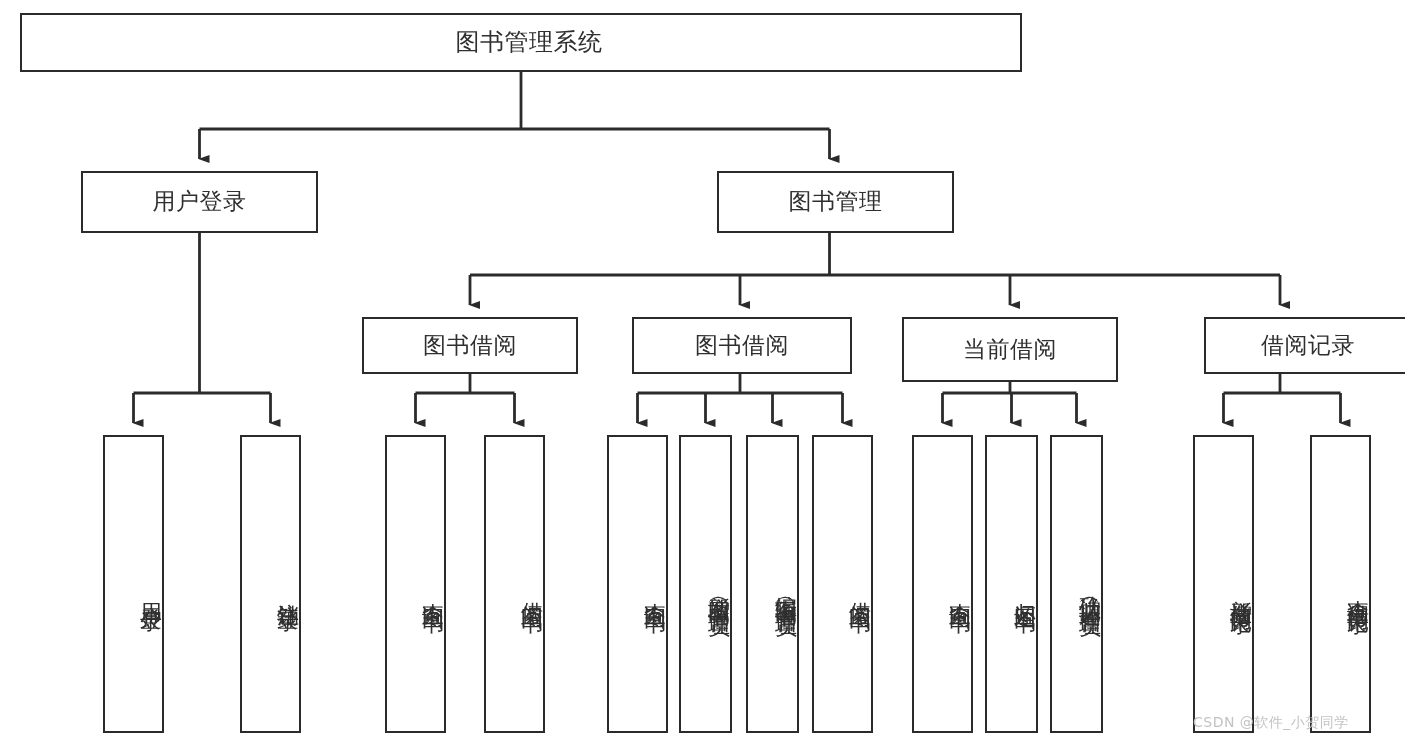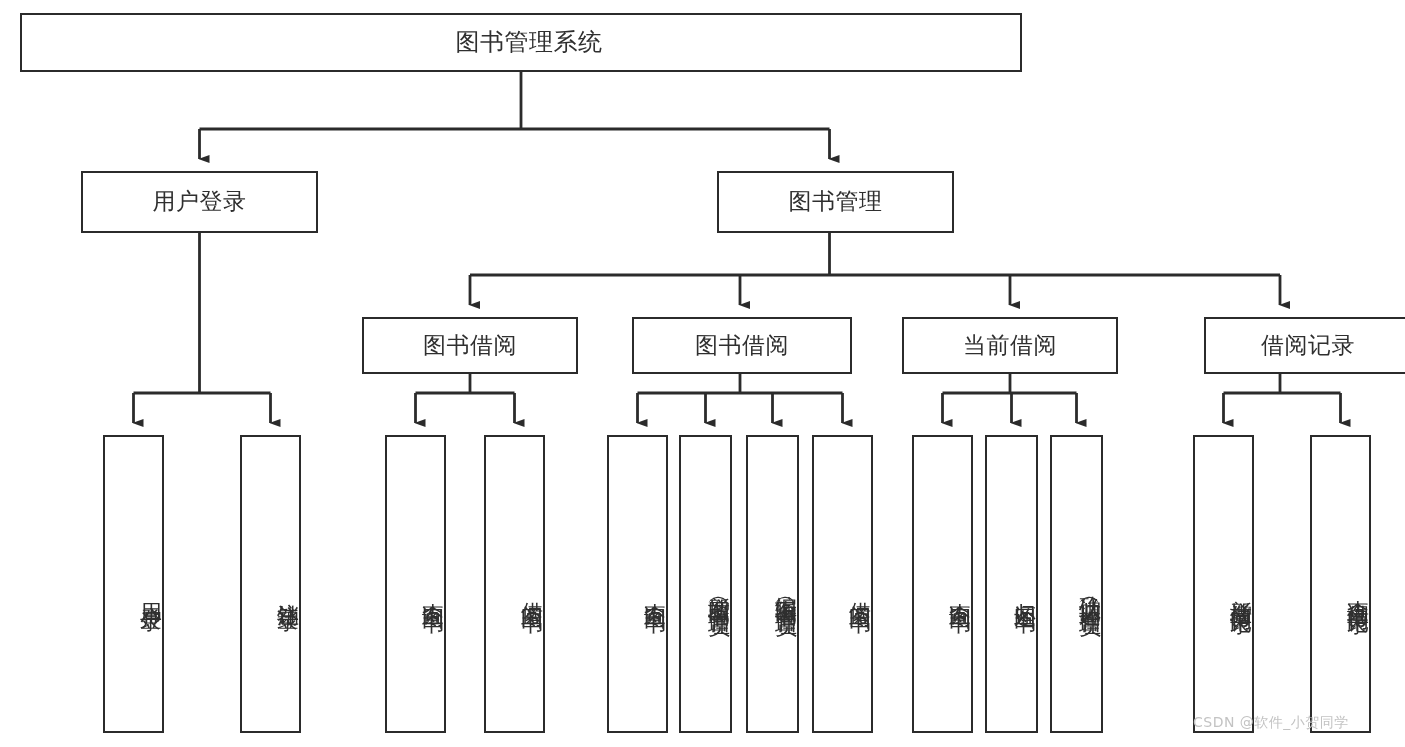--- a/index.html
+++ b/index.html
@@ -112,21 +112,21 @@
       </g>
   </svg>
 
   <div class="node root" style="left: 20px; top: 13px; width: 1002px; height: 59px; padding-left: 16px;">图书管理系统</div>
 
   <div class="node lvl2" style="left: 81px; top: 171px; width: 237px; height: 62px;">用户登录</div>
   <div class="node lvl2" style="left: 711px; top: 171px; width: 237px; height: 62px; margin-left: 6px;">图书管理</div>
 
   <div class="node lvl3" style="left: 362px; top: 317px; width: 216px; height: 57px;">图书借阅</div>
   <div class="node lvl3" style="left: 632px; top: 317px; width: 220px; height: 57px;">图书借阅</div>
-  <div class="node lvl3" style="left: 902px; top: 317px; width: 216px; height: 57px;">当前借阅</div>
+  <div class="node lvl3" style="left: 902px; top: 317px; width: 216px; height: 65px;">当前借阅</div>
   <div class="node lvl3" style="left: 1172px; top: 317px; width: 208px; height: 57px; margin-left: 32px;">借阅记录</div>
 
   <div class="node leaf" style="left: 103px; top: 435px; width: 61px; height: 298px;">用户登录</div>
   <div class="node leaf" style="left: 240px; top: 435px; width: 61px; height: 298px;">注销登录</div>
   <div class="node leaf" style="left: 385px; top: 435px; width: 61px; height: 298px;">查询图书</div>
   <div class="node leaf" style="left: 484px; top: 435px; width: 61px; height: 298px;">借阅图书</div>
   <div class="node leaf" style="left: 607px; top: 435px; width: 61px; height: 298px;">查询图书</div>
   <div class="node leaf" style="left: 679px; top: 435px; width: 53px; height: 298px;">新增图书（管理员）</div>
   <div class="node leaf" style="left: 746px; top: 435px; width: 53px; height: 298px;">编辑图书（管理员）</div>
   <div class="node leaf" style="left: 812px; top: 435px; width: 61px; height: 298px;">借阅图书</div>

